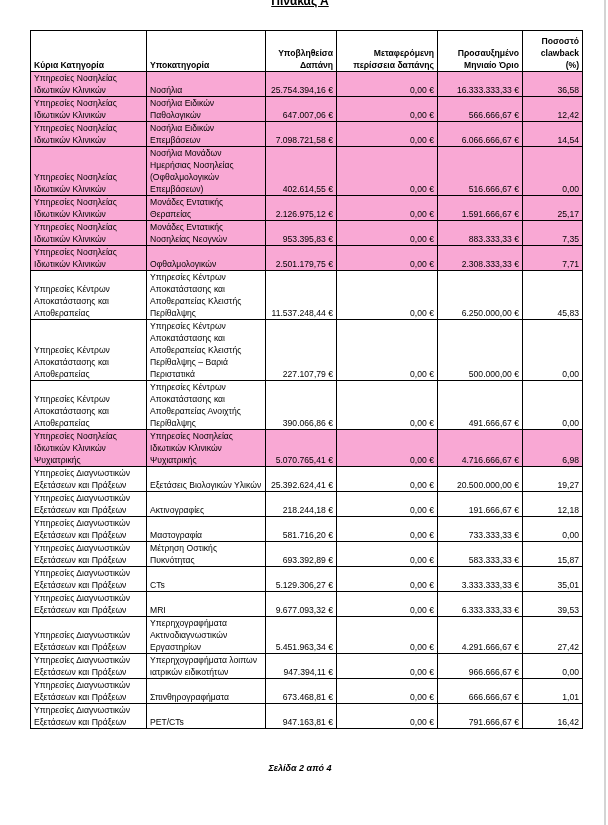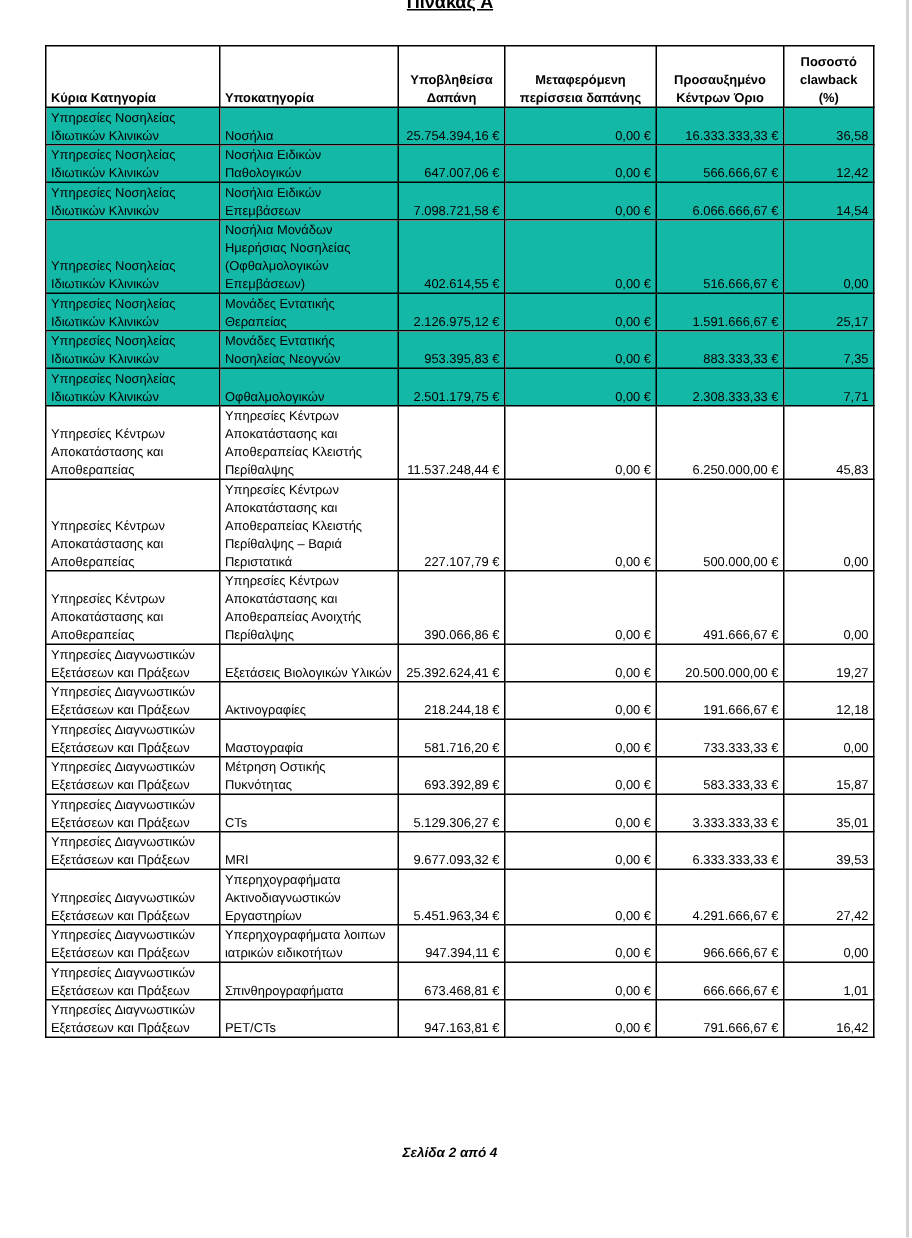--- a/index.html
+++ b/index.html
@@ -29,26 +29,26 @@
   table.main col.c4 { width: 101px; }
   table.main col.c5 { width: 85px; }
   table.main col.c6 { width: 60px; }
   table.main th, table.main td {
     border: 1px solid #000;
     vertical-align: bottom;
     padding: 0 3px 0 3px;
     overflow: hidden;
   }
   table.main th {
-    font-weight: bold; height: 40px; text-align: center;
+    font-weight: bold; height: 40px; text-align: right;
     border-top: 1.5px solid #000;
   }
   table.main th.left { text-align: left; }
   table.main td.num { text-align: right; }
-  table.main tr.shaded td { background: #14b8a6; }
+  table.main tr.shaded td { background: #f9a8d4; }
   table.main { border: 1.5px solid #000; }
   .footer {
     position: absolute; left: 0; width: 600px; top: 763px;
     text-align: center; font-weight: bold; font-size: 9px; font-style: italic;
   }
 </style>
 </head>
 <body>
 
 <div class="page-edge"></div>
@@ -63,21 +63,21 @@
       <col class="c4">
       <col class="c5">
       <col class="c6">
   </colgroup>
   <thead>
     <tr>
       <th class="left">Κύρια Κατηγορία</th>
       <th class="left">Υποκατηγορία</th>
       <th>Υποβληθείσα Δαπάνη</th>
       <th>Μεταφερόμενη περίσσεια δαπάνης</th>
-      <th>Προσαυξημένο Κέντρων Όριο</th>
+      <th>Προσαυξημένο Μηνιαίο Όριο</th>
       <th>Ποσοστό clawback (%)</th>
     </tr>
   </thead>
   <tbody id="tbody">
       <tr class="shaded">
         <td>Υπηρεσίες Νοσηλείας Ιδιωτικών Κλινικών</td>
         <td>Νοσήλια</td>
         <td class="num">25.754.394,16 €</td>
         <td class="num">0,00 €</td>
         <td class="num">16.333.333,33 €</td>
@@ -148,20 +148,28 @@
         <td class="num">0,00</td>
       </tr>
       <tr>
         <td>Υπηρεσίες Κέντρων Αποκατάστασης και Αποθεραπείας</td>
         <td>Υπηρεσίες Κέντρων Αποκατάστασης και Αποθεραπείας Ανοιχτής Περίθαλψης</td>
         <td class="num">390.066,86 €</td>
         <td class="num">0,00 €</td>
         <td class="num">491.666,67 €</td>
         <td class="num">0,00</td>
       </tr>
+      <tr class="shaded">
+        <td>Υπηρεσίες Νοσηλείας Ιδιωτικών Κλινικών Ψυχιατρικής</td>
+        <td>Υπηρεσίες Νοσηλείας Ιδιωτικών Κλινικών Ψυχιατρικής</td>
+        <td class="num">5.070.765,41 €</td>
+        <td class="num">0,00 €</td>
+        <td class="num">4.716.666,67 €</td>
+        <td class="num">6,98</td>
+      </tr>
       <tr>
         <td>Υπηρεσίες Διαγνωστικών Εξετάσεων και Πράξεων</td>
         <td>Εξετάσεις Βιολογικών Υλικών</td>
         <td class="num">25.392.624,41 €</td>
         <td class="num">0,00 €</td>
         <td class="num">20.500.000,00 €</td>
         <td class="num">19,27</td>
       </tr>
       <tr>
         <td>Υπηρεσίες Διαγνωστικών Εξετάσεων και Πράξεων</td>

